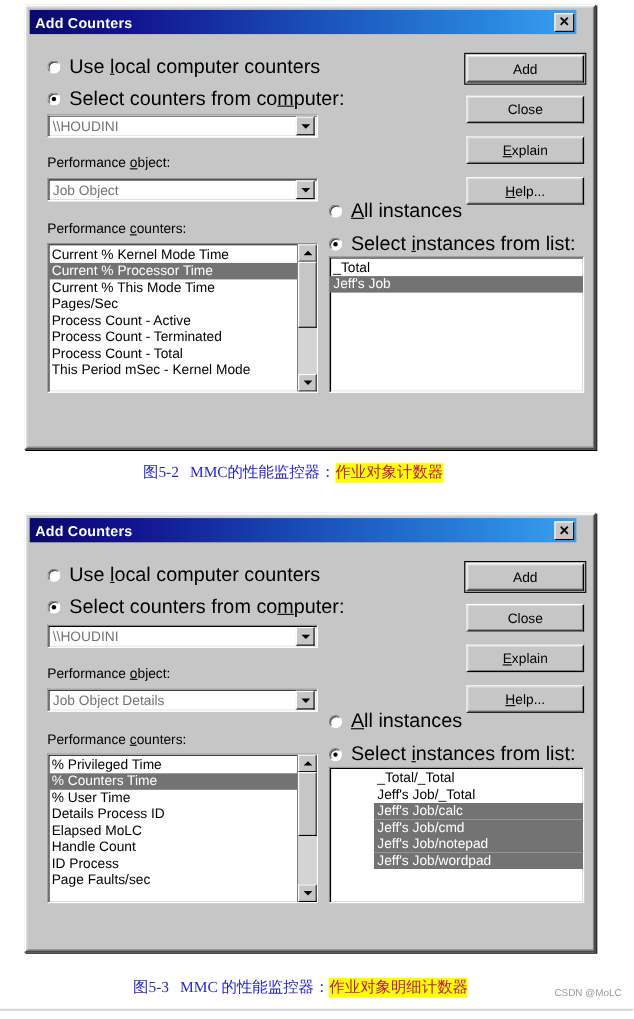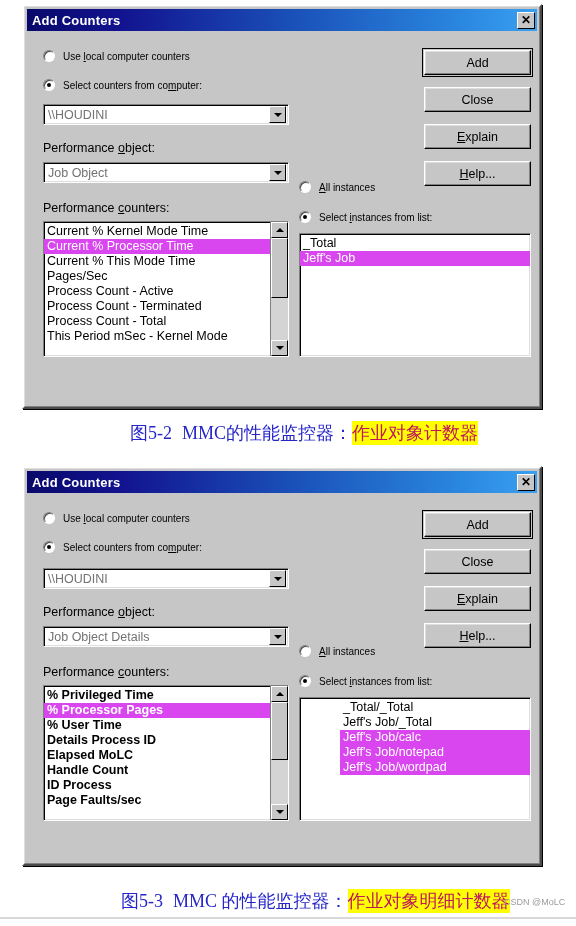--- a/index.html
+++ b/index.html
@@ -33,21 +33,21 @@
     border-left: 1px solid #dedede;
     border-right: 1px solid #808080;
     border-bottom: 1px solid #808080;
     box-sizing: border-box;
   }
 
   .titlebar {
     position: absolute;
     left: 3px;
     top: 3px;
-    right: 3px;
+    right: 16px;
     height: 22px;
     background: linear-gradient(to right, #09096b 0%, #12128f 18%, #1a50b8 52%, #2a87e0 85%, #3aa0f0 100%);
     display: flex;
     align-items: center;
     padding: 0 2px 0 5px;
     box-sizing: border-box;
   }
   .titlebar-text {
     color: #ffffff;
     font-size: 13px;
@@ -108,21 +108,21 @@
     content: "";
     position: absolute;
     left: 3px;
     top: 3px;
     width: 4px;
     height: 4px;
     border-radius: 50%;
     background: #000000;
   }
   .radio-label {
-    font-size: 10px;
+    font-size: 18px;
     color: #000000;
     margin-left: 8px;
   }
   .acc { text-decoration: underline; }
 
   
   .field-label {
     position: absolute;
     font-size: 12.5px;
     color: #000000;
@@ -222,21 +222,21 @@
   .list-item {
     font-size: 12.5px;
     line-height: 15px;
     height: 15px;
     padding-left: 3px;
     color: #000000;
     white-space: nowrap;
     overflow: hidden;
   }
   .list-item.selected {
-    background: #d946ef;
+    background: #737373;
     color: #ffffff;
   }
 
   
   .vscroll {
     width: 17px;
     flex: 0 0 auto;
     background: #d8d8d8;
     display: flex;
     flex-direction: column;
@@ -269,21 +269,21 @@
     border-left: 1px solid #ffffff;
     border-right: 1px solid #000000;
     border-bottom: 1px solid #000000;
     box-sizing: border-box;
   }
 
   
   .caption {
     position: absolute;
     font-family: "Liberation Serif", serif;
-    font-size: 18px;
+    font-size: 14px;
     color: #2626c8;
     white-space: nowrap;
     display: flex;
     align-items: baseline;
   }
   .caption .hl {
     background: #ffff00;
     color: #be185d;
   }
   .caption .sp { display: inline-block; width: 10px; }
@@ -432,24 +432,24 @@
 
     <div class="combo" style="left:16px; top:133px; width:246px;">
       <span class="combo-text">Job Object Details</span>
       <span class="combo-arrow">
           <span class="arrow-down"></span>
         </span>
     </div>
 
     <div class="field-label" style="left:16px; top:172px;"><span>Performance </span><span class="acc">c</span><span>ounters:</span></div>
 
-    <div class="listbox" style="left:16px; top:192px; width:246px; height:136px;font-weight:bold;">
+    <div class="listbox" style="left:16px; top:192px; width:246px; height:136px;">
       <div class="list-items">
           <div class="list-item">% Privileged Time</div>
-          <div class="list-item selected">% Processor Pages</div>
+          <div class="list-item selected">% Counters Time</div>
           <div class="list-item">% User Time</div>
           <div class="list-item">Details Process ID</div>
           <div class="list-item">Elapsed MoLC</div>
           <div class="list-item">Handle Count</div>
           <div class="list-item">ID Process</div>
           <div class="list-item">Page Faults/sec</div>
         </div>
       <div class="vscroll">
         <div class="sb-btn">
             <span class="arrow-up"></span>
@@ -471,20 +471,21 @@
     <div class="radio-row" style="left:272px; top:182px;">
       <span class="radio checked"></span>
       <span class="radio-label"><span>Select </span><span class="acc">i</span><span>nstances from list:</span></span>
     </div>
 
     <div class="listbox" style="left:272px; top:204px; width:232px; height:124px;padding-left:40px;">
       <div class="list-items">
           <div class="list-item">_Total/_Total</div>
           <div class="list-item">Jeff's Job/_Total</div>
           <div class="list-item selected">Jeff's Job/calc</div>
+          <div class="list-item selected">Jeff's Job/cmd</div>
           <div class="list-item selected">Jeff's Job/notepad</div>
           <div class="list-item selected">Jeff's Job/wordpad</div>
         </div>
     </div>
 
     <div class="btn default" style="left:397px; top:19px; width:107px; height:25px;">Add</div>
     <div class="btn" style="left:397px; top:56px; width:107px; height:25px;">Close</div>
     <div class="btn" style="left:397px; top:93px; width:107px; height:25px;">
         <span><span></span><span class="acc">E</span><span>xplain</span></span>
       </div>

